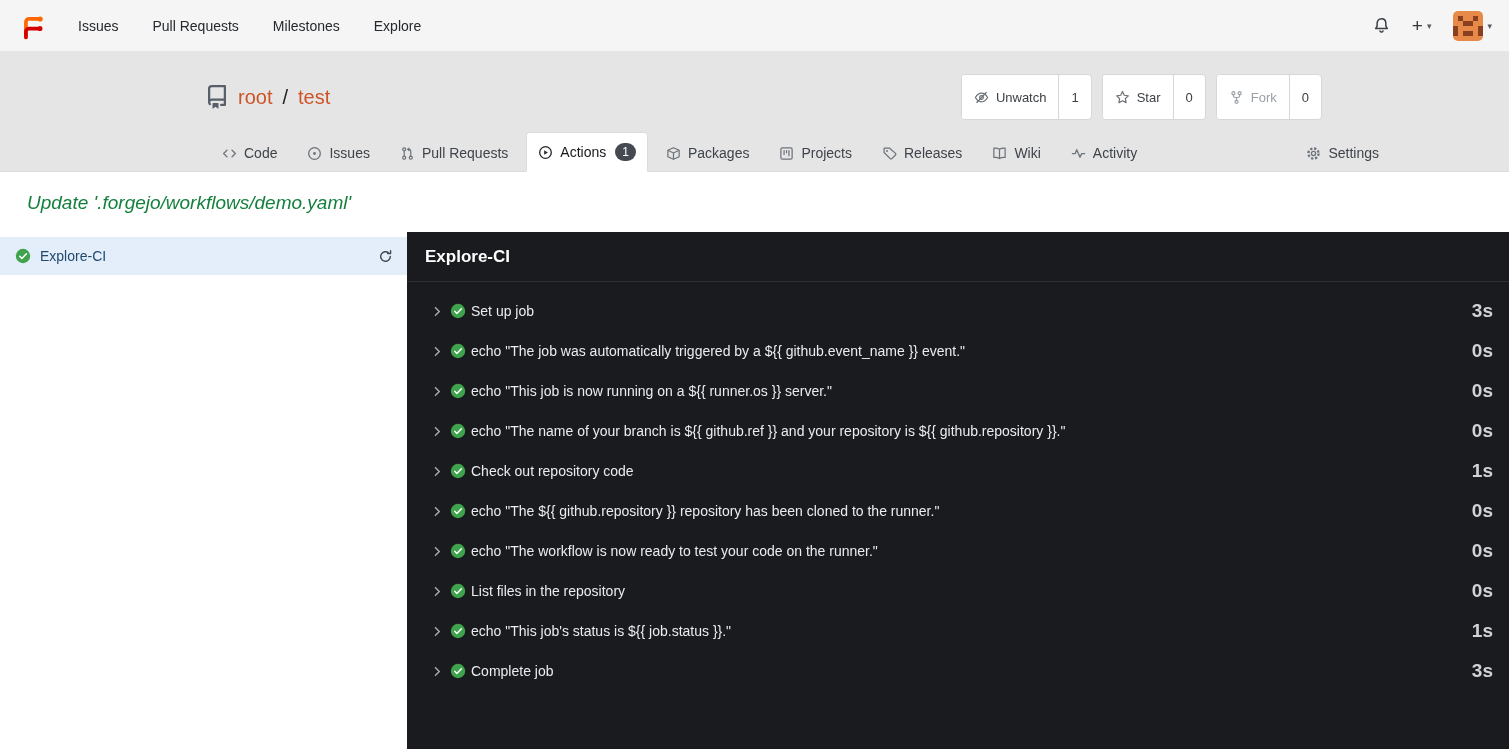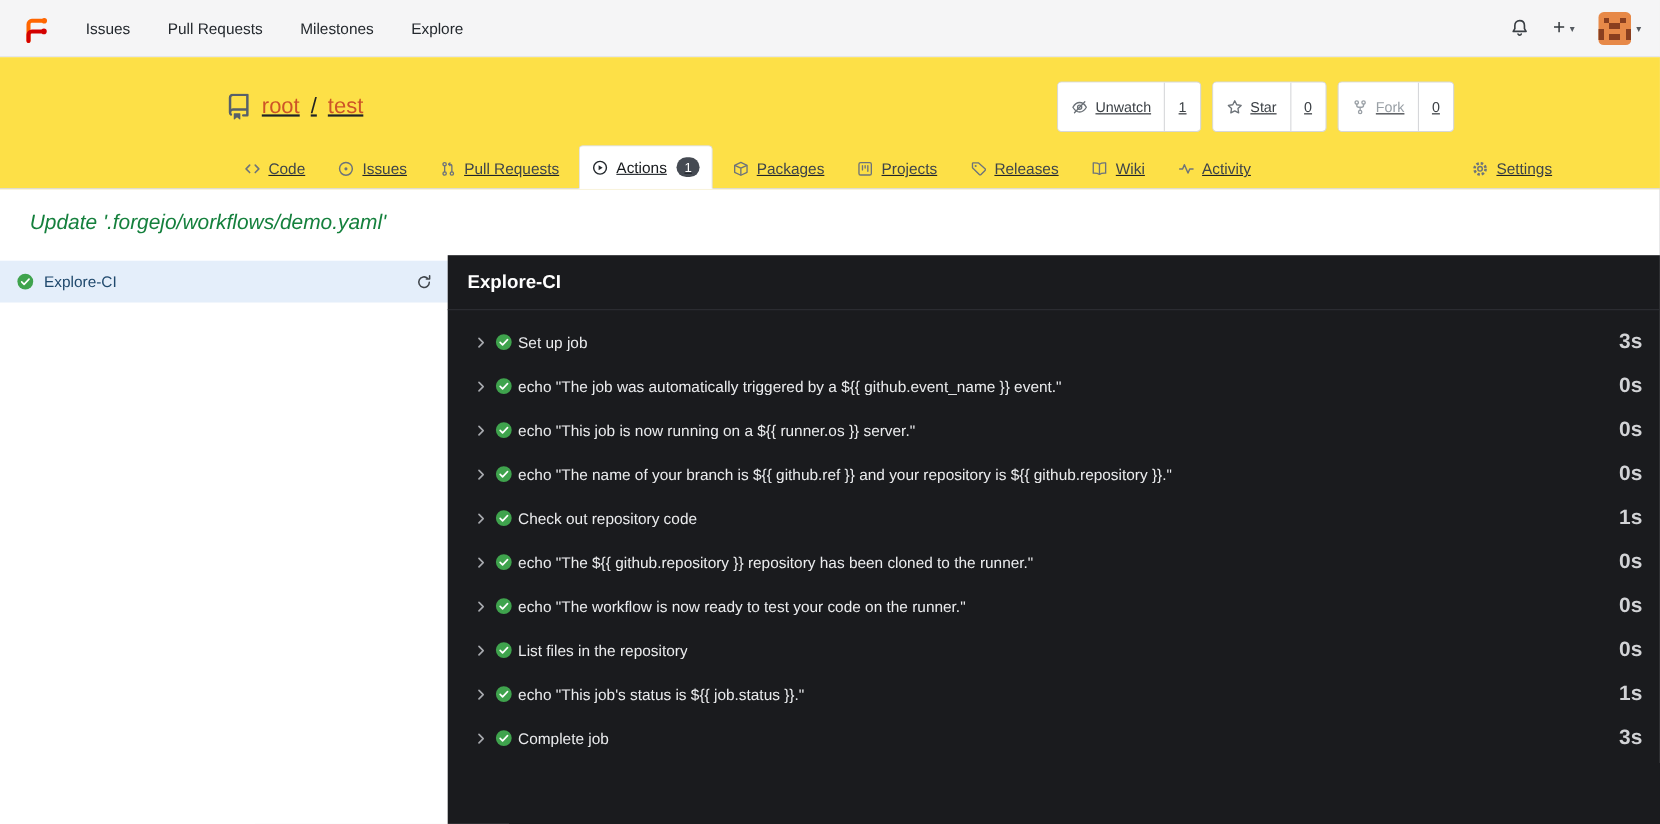--- a/index.html
+++ b/index.html
@@ -21,39 +21,39 @@
   .nav-link {
     font-size:14px; color:#24292e; padding:9px 17px; cursor:pointer; white-space:nowrap;
   }
   .nav-right { margin-left:auto; display:flex; align-items:center; gap:22px; }
   .icon-btn { display:flex; align-items:center; gap:4px; color:#3a3f44; cursor:pointer; }
   .plus-glyph { font-size:19px; line-height:1; color:#33383d; }
   .caret { font-size:9px; color:#555a60; }
   .avatar-box { width:30px; height:30px; border-radius:5px; overflow:hidden; }
 
   
-  .repo-header { background:#fde047; padding-top:22px; flex:0 0 auto;text-decoration:underline; }
+  .repo-header { background:#e5e5e5; padding-top:22px; flex:0 0 auto; }
   .repo-row { display:flex; align-items:center; padding:0 187px 0 205px; }
   .repo-title { display:flex; align-items:center; gap:9px; font-size:20px; color:#1f2328; }
   .repo-title .rlink { color:#cd5427; text-decoration:none; cursor:pointer; }
   .repo-title .sep { color:#222; padding:0 1px; }
   .repo-actions { margin-left:auto; display:flex; gap:10px; }
   .btn-group { display:flex; border:1px solid #d6d7da; border-radius:4px; overflow:hidden; background:#fff; height:46px; }
   .btn {
     display:flex; align-items:center; gap:7px; padding:0 12px;
     font-size:13px; color:#3c4146; background:#fff; cursor:pointer; white-space:nowrap;
   }
   .btn .ic { color:#6b7177; }
   .btn-count { border-left:1px solid #d6d7da; display:flex; align-items:center; padding:0 12px; font-size:13px; color:#3c4146; cursor:pointer; }
   .btn.muted, .btn.muted .ic { color:#9aa0a6; }
 
   
   .repo-tabs {
     display:flex; align-items:flex-end; gap:6px;
-    padding:0 86px 0 210px; margin-top:12px;
+    padding:0 118px 0 210px; margin-top:12px;
     border-bottom:1px solid #dbdce0; width:100%;
   }
   .tab {
     display:flex; align-items:center; gap:7px; padding:10px 11px;
     font-size:14px; color:#3e444a; cursor:pointer; white-space:nowrap;
     border:1px solid transparent; border-bottom:none;
   }
   .tab .ic { color:#6d737a; }
   .tab.active {
     background:#fff; border:1px solid #dbdce0; border-bottom:1px solid #fff;

